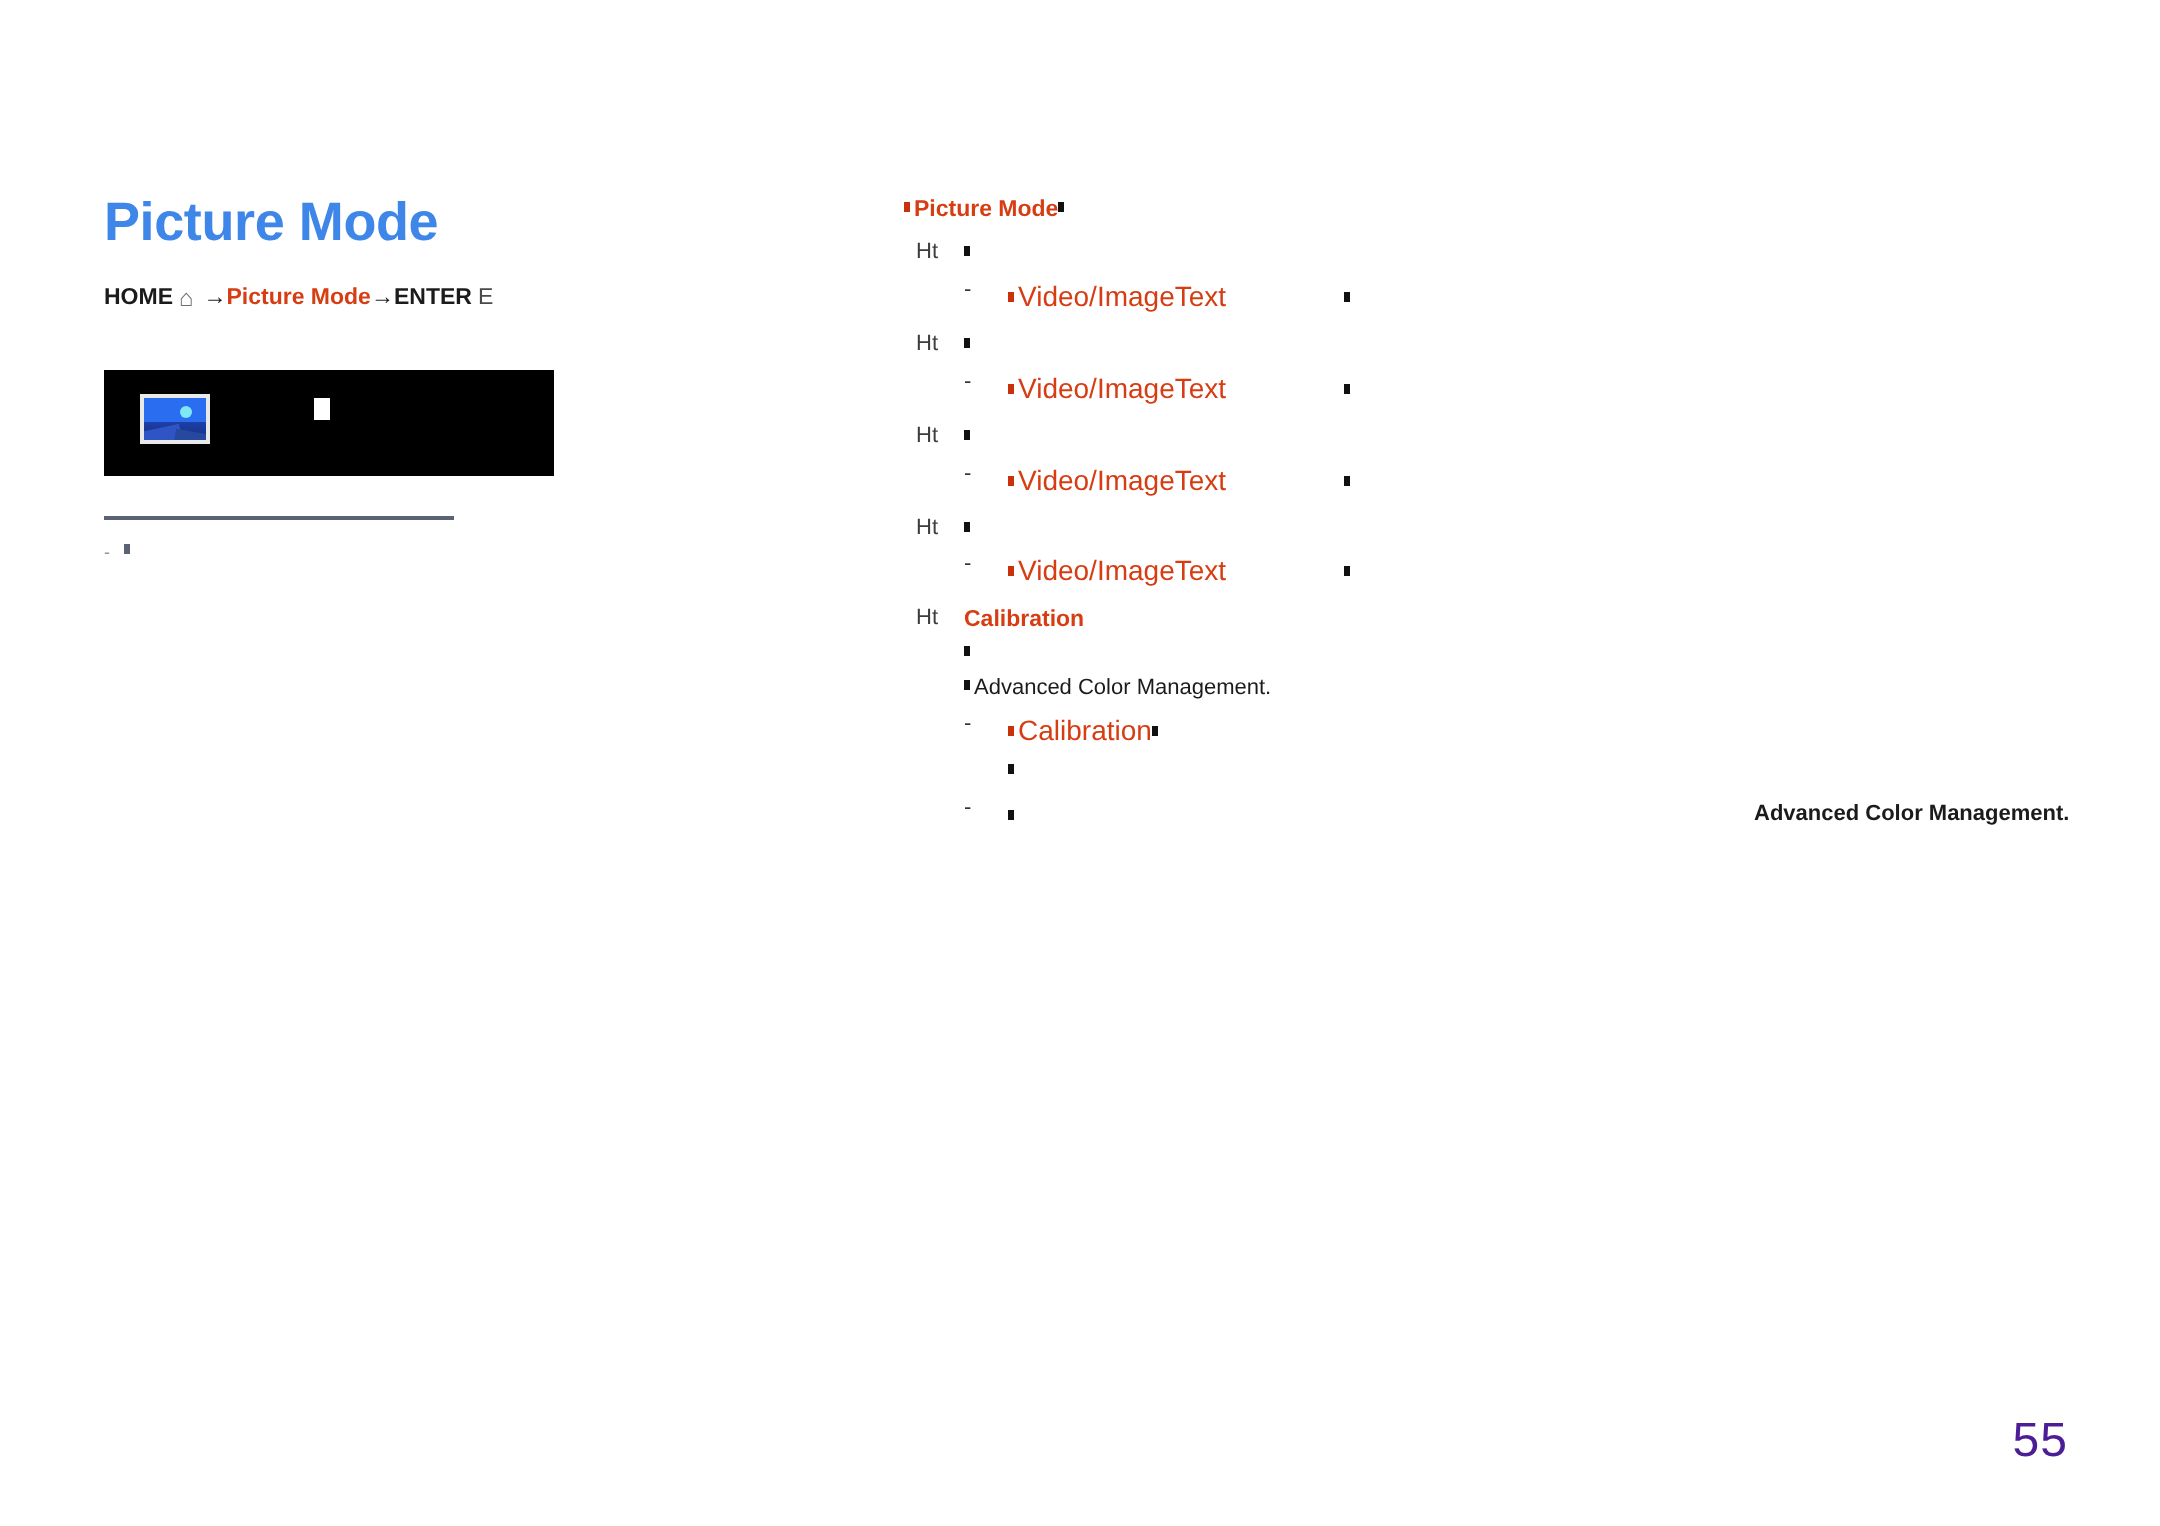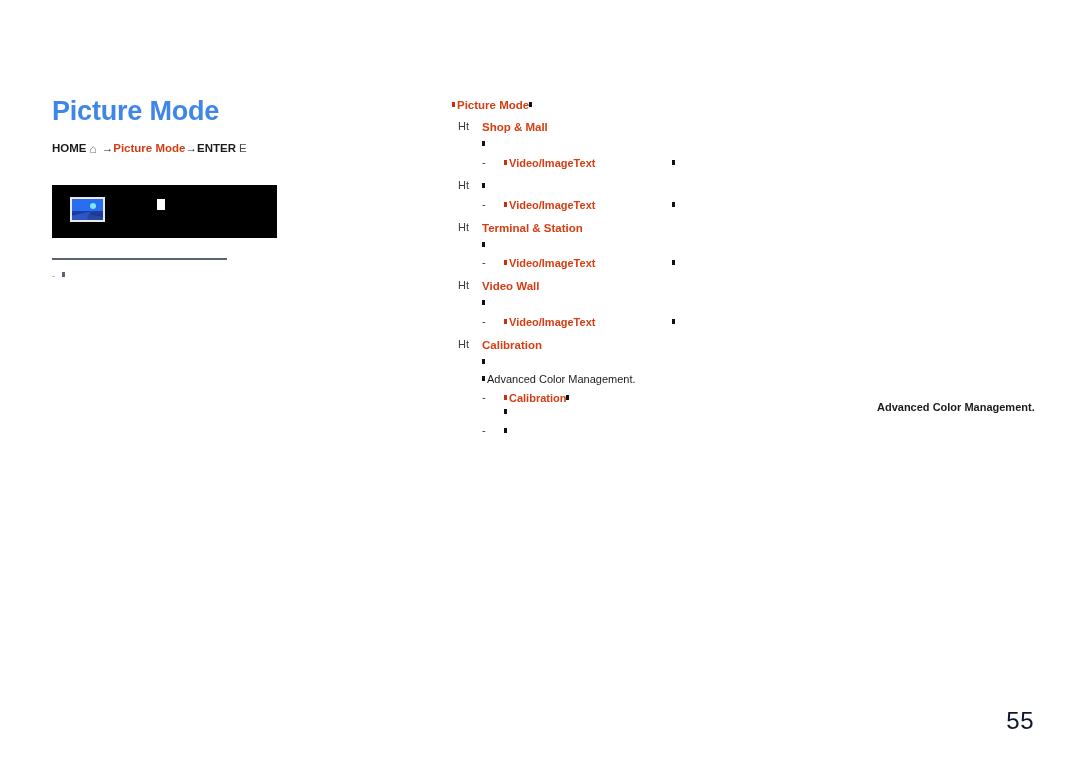--- a/index.html
+++ b/index.html
@@ -216,22 +216,22 @@
     margin-top: 4px;
   }
   .rc-sub .sub-dash {
     position: absolute;
     left: 0;
     top: 0;
     color: #333333;
     font-size: 11px;
   }
   .rc-sub-text {
-    font-size: 11px;
-    font-weight: bold;
+    font-size: 14px;
+    font-weight: normal;
     color: #d63d12;
     line-height: 1.35;
     white-space: nowrap;
   }
   .rc-sub-text.dark { color: #1b1b1b; }
 
   
   .tofu {
     display: inline-block;
     width: 5px;
@@ -262,21 +262,21 @@
     line-height: 1.35;
     white-space: nowrap;
   }
 
   
   .page-number {
     position: absolute;
     right: 46px;
     bottom: 30px;
     font-size: 24px;
-    color: #0f172a;
+    color: #4c1d95;
     letter-spacing: 0.5px;
     line-height: 1;
   }
 </style>
 </head>
 <body>
 
 <div class="page">
 
   <div class="left-col">
@@ -307,21 +307,20 @@
 
   <div class="right-col">
 
     <div class="rc-head">
       <span class="tofu red"></span><span>Picture Mode</span><span class="tofu"></span>
     </div>
 
     <div class="rc-group">
       <div class="rc-item">
         <span class="rc-bullet">Ht</span>
-        <div class="rc-item-title">Shop &amp; Mall</div>
         <div class="rc-desc">
           <span class="tofu"></span>
         </div>
         <div class="rc-sub">
           <span class="sub-dash">-</span>
           <div class="rc-sub-text">
             <span class="tofu red"></span><span>Video/Image</span><span>Text</span>
             <span class="trail"><span class="tofu"></span></span>
           </div>
         </div>
@@ -340,38 +339,36 @@
             <span class="tofu red"></span><span>Video/Image</span><span>Text</span>
             <span class="trail"><span class="tofu"></span></span>
           </div>
         </div>
       </div>
     </div>
 
     <div class="rc-group">
       <div class="rc-item">
         <span class="rc-bullet">Ht</span>
-        <div class="rc-item-title">Terminal &amp; Station</div>
         <div class="rc-desc">
           <span class="tofu"></span>
         </div>
         <div class="rc-sub">
           <span class="sub-dash">-</span>
           <div class="rc-sub-text">
             <span class="tofu red"></span><span>Video/Image</span><span>Text</span>
             <span class="trail"><span class="tofu"></span></span>
           </div>
         </div>
       </div>
     </div>
 
     <div class="rc-group">
       <div class="rc-item">
         <span class="rc-bullet">Ht</span>
-        <div class="rc-item-title">Video Wall</div>
         <div class="rc-desc">
           <span class="tofu"></span>
         </div>
         <div class="rc-sub">
           <span class="sub-dash">-</span>
           <div class="rc-sub-text">
             <span class="tofu red"></span><span>Video/Image</span><span>Text</span>
             <span class="trail"><span class="tofu"></span></span>
           </div>
         </div>

